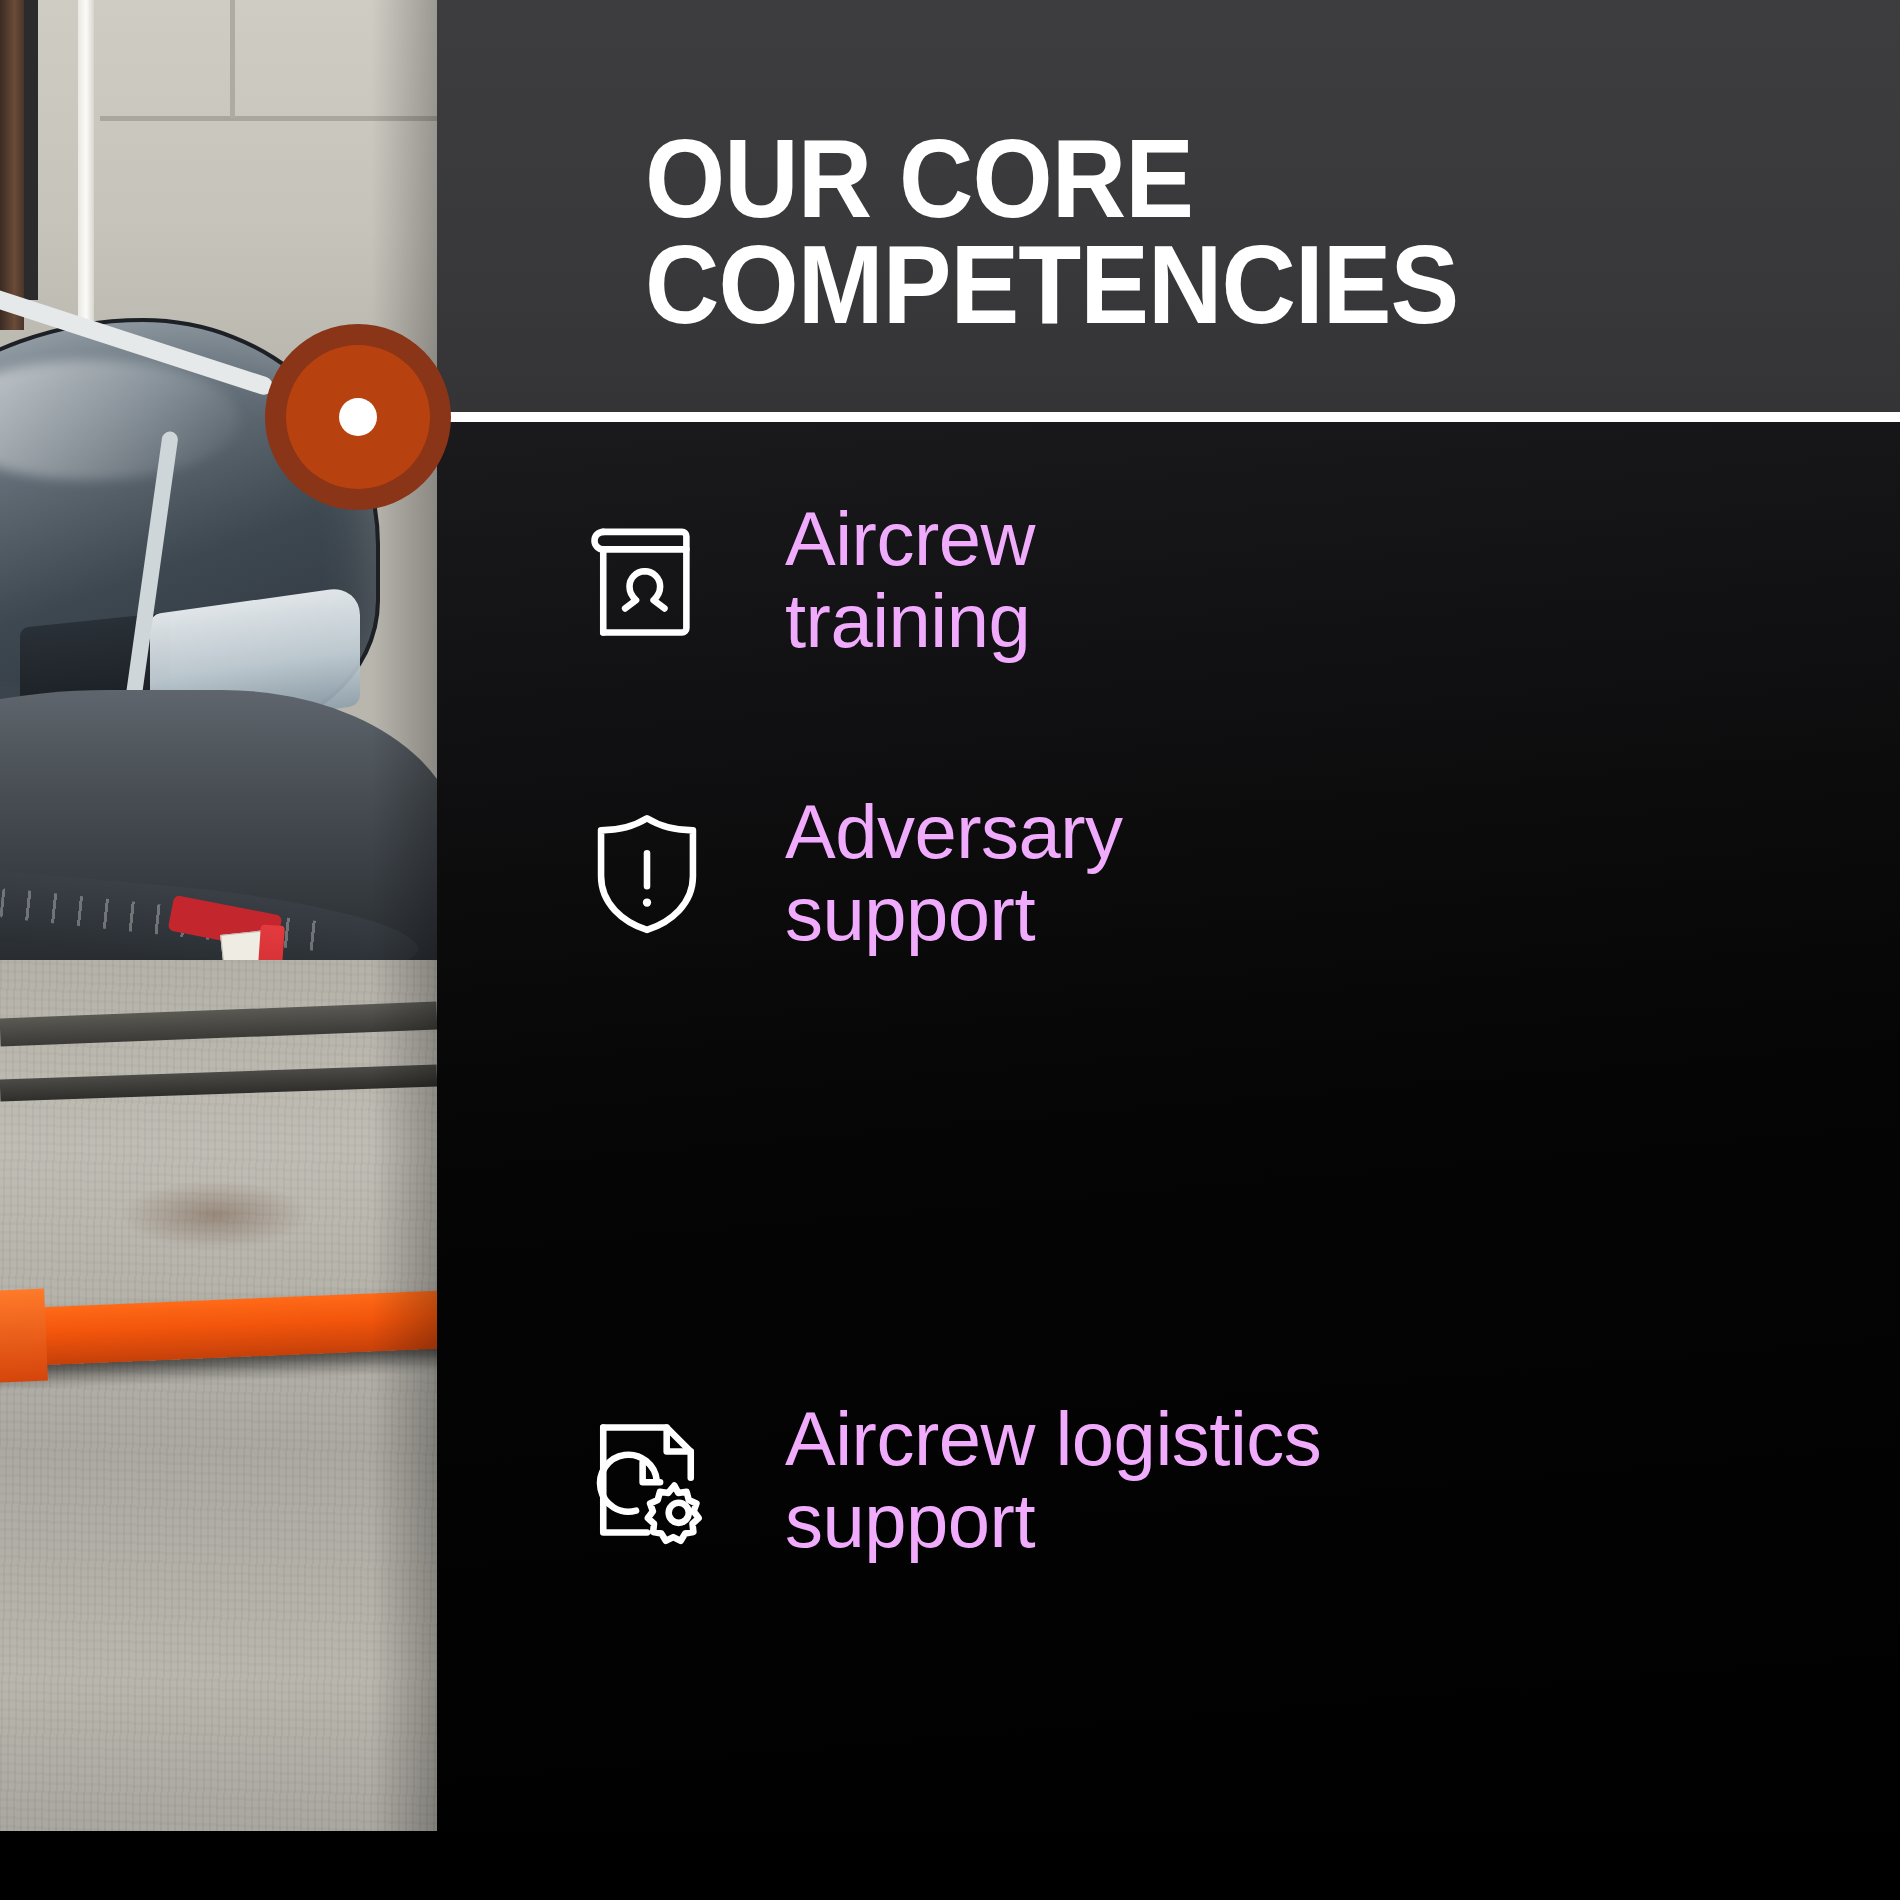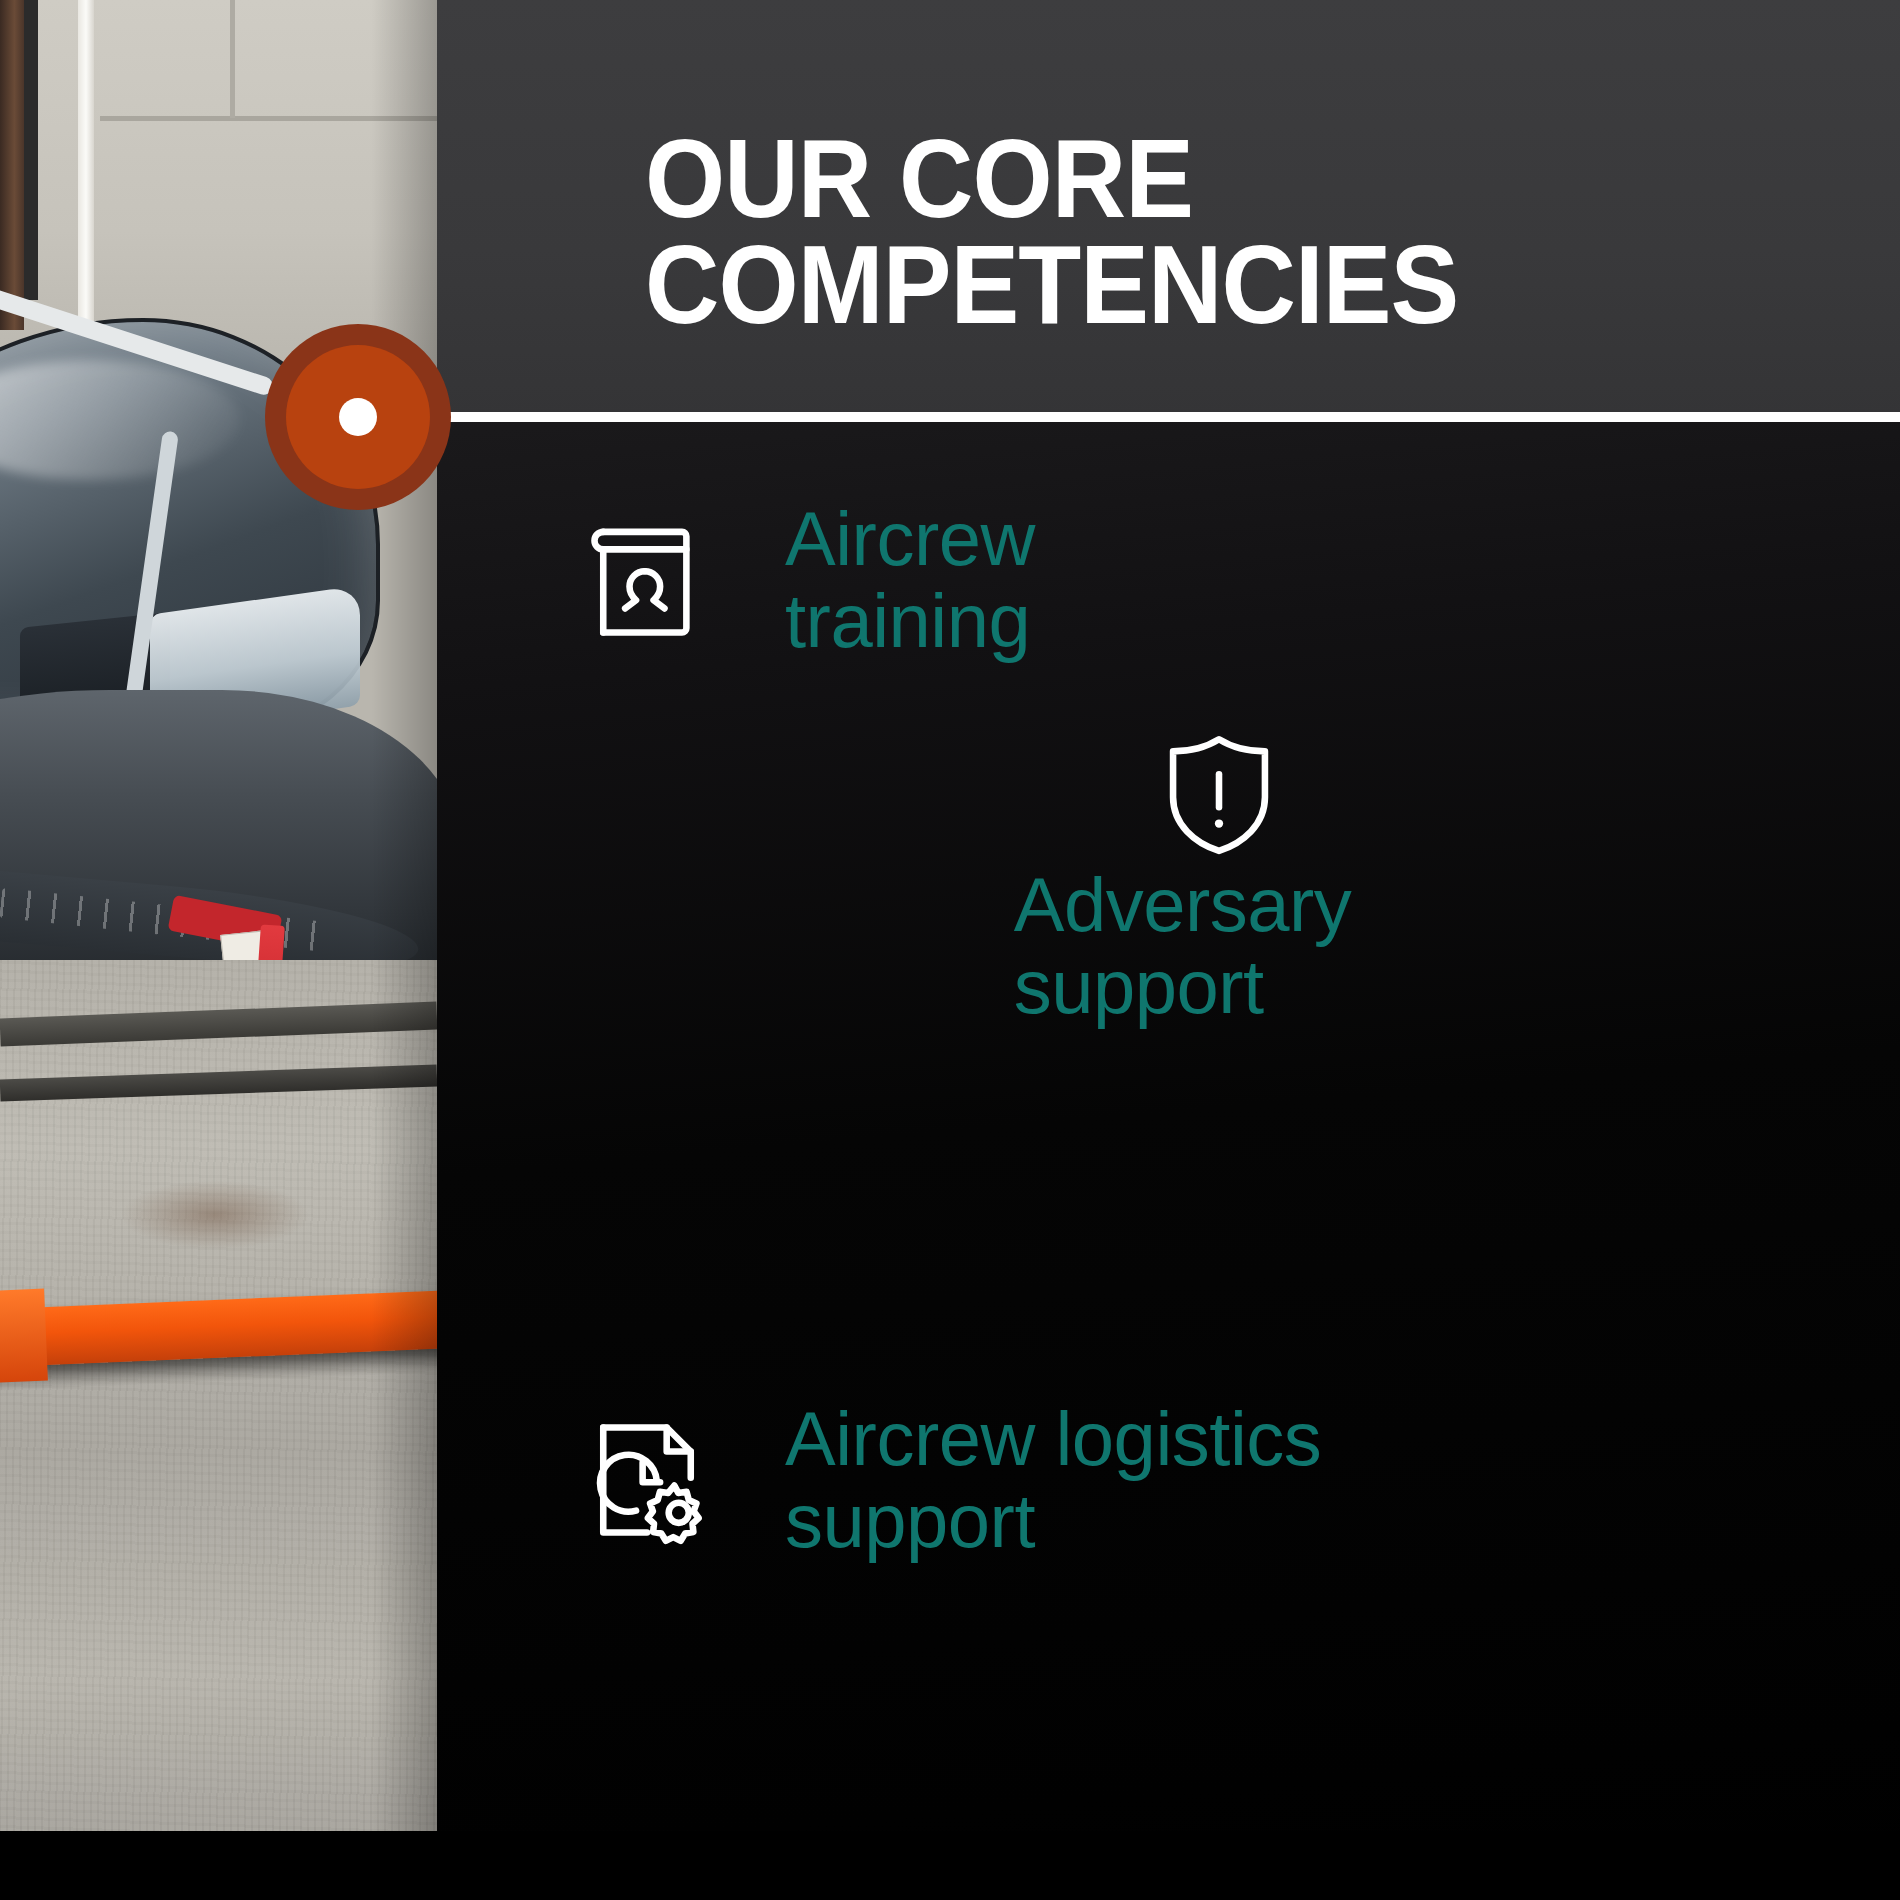--- a/index.html
+++ b/index.html
@@ -243,21 +243,21 @@
     left:0; width:1463px; height:280px;
     display:flex; align-items:center;
   }
   .row-icon {
     width:220px; min-width:220px;
     display:flex; align-items:center; justify-content:center;
     margin-left:100px;
   }
   .row-icon svg { display:block; }
   .row-label {
-    color:#0f766e;
+    color:#f0abfc;
     font-family:"Liberation Sans", sans-serif;
     font-weight:normal;
     font-size:76px;
     line-height:1.08;
     white-space:pre-line;
     margin-left:28px;
     letter-spacing:-0.5px;
   }
 </style>
 </head>
@@ -318,21 +318,21 @@
           <path d="M12 10a4 4 0 0 0 0 8h38"></path>
           <path d="M12 18v38"></path>
           <path d="M31 28a7 7 0 0 1 7 7c0 3-1.6 5-3 6.2l5 3.8"></path>
           <path d="M31 28a7 7 0 0 0-7 7c0 3 1.6 5 3 6.2l-5 3.8"></path>
         </svg>
       </div>
       <div class="row-label">Aircrew
 training</div>
     </div>
 
-    <div class="row" style="top:284px;flex-direction:column;">
+    <div class="row" style="top:293px;">
       <div class="row-icon">
         <svg width="140" height="140" viewBox="0 0 64 64" fill="none" stroke="#ffffff" stroke-width="3" stroke-linecap="round" stroke-linejoin="round">
           <path d="M32 7C24 12 16 12.5 11 12.5v21C11 46 21 54.5 32 58c11-3.5 21-12 21-24.5v-21C48 12.5 40 12 32 7z"></path>
           <path d="M32 23v15"></path>
           <circle cx="32" cy="45.5" r="1.9" fill="#ffffff" stroke="none"></circle>
         </svg>
       </div>
       <div class="row-label">Adversary
 support</div>
     </div>

